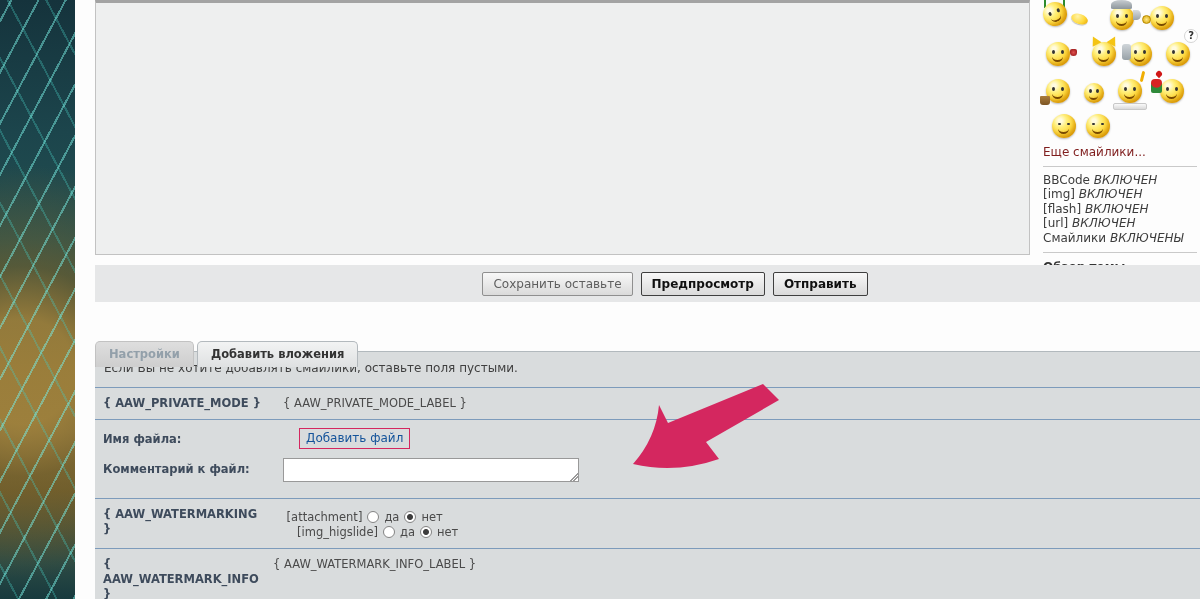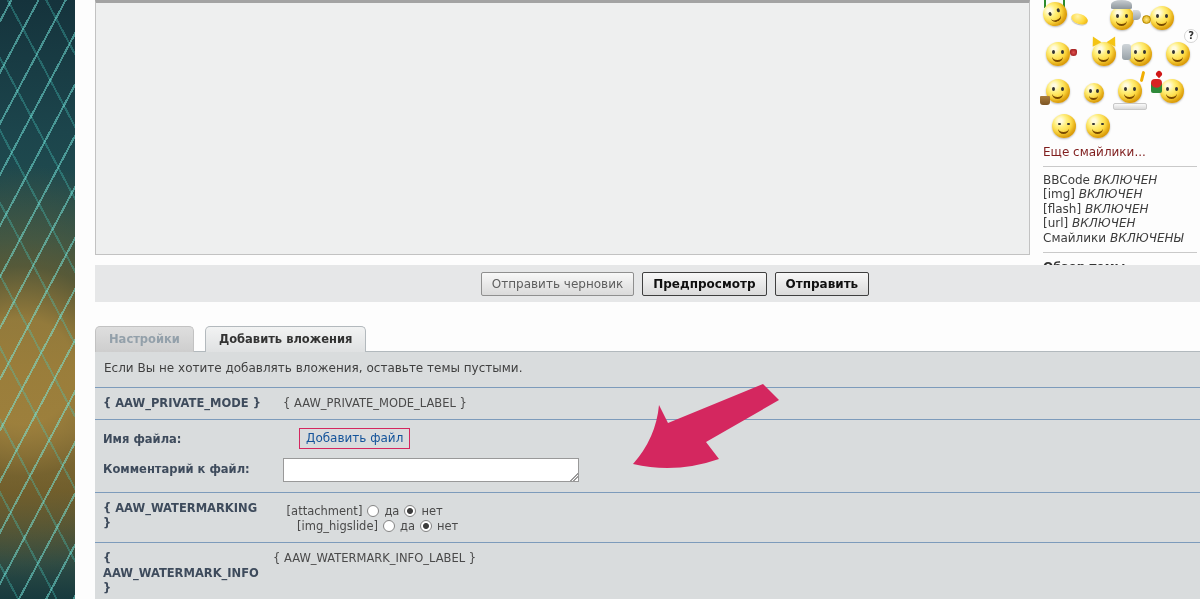--- a/index.html
+++ b/index.html
@@ -66,21 +66,21 @@
 
   
   .band { position:absolute; left:20px; right:0; top:265px; height:37px; background:#e6e7e8;
     display:flex; align-items:center; justify-content:center; gap:8px; padding-left:55px; }
   .btn { font-family:inherit; font-size:12px; padding:4px 10px; border-radius:2px; cursor:pointer;
     background:linear-gradient(#f8f8f8,#dadada); }
   .btn.light { border:1px solid #8f8f8f; color:#5e5e5e; }
   .btn.strong { border:1px solid #3f3f3f; color:#101010; font-weight:bold; }
 
   
-  .tabs { position:absolute; left:20px; top:325px; height:27px; display:flex; align-items:flex-end; gap:11px; z-index:2;text-align:center; }
+  .tabs { position:absolute; left:20px; top:340px; height:27px; display:flex; align-items:flex-end; gap:3px; z-index:2;text-align:center; }
   .tab { font-size:11.5px; font-weight:bold; padding:5px 13px 6px; border-radius:5px 5px 0 0; cursor:pointer; }
   .tab.inactive { background:linear-gradient(#dedede,#cecece); color:#93a0aa; border:1px solid #c2c2c2; border-bottom:none; }
   .tab.active { background:linear-gradient(#f2f3f3,#dfe1e2); color:#333; border:1px solid #b3b9bd; border-bottom:none; }
 
   
   .panel { position:absolute; left:20px; right:0; top:351px; bottom:0; background:#d9dcdd; border-top:1px solid #b2b9bd; font-size:11.5px; color:#4a4a4a; }
   .notice { padding:9px 12px 12px 9px; color:#3f3f3f; font-size:12px; border-bottom:1px solid #7d9bbb; }
   .frow { display:flex; padding:8px 8px 8px 8px; border-bottom:1px solid #7d9bbb; }
   .frow dt { width:180px; padding-right:22px; flex:none; font-weight:bold; color:#3e4b5c; line-height:1.3; }
   .frow dd { line-height:1.3; }
@@ -172,39 +172,39 @@
     <div class="bb-line"><span>BBCode</span> <i>ВКЛЮЧЕН</i></div>
     <div class="bb-line"><span>[img]</span> <i>ВКЛЮЧЕН</i></div>
     <div class="bb-line"><span>[flash]</span> <i>ВКЛЮЧЕН</i></div>
     <div class="bb-line"><span>[url]</span> <i>ВКЛЮЧЕН</i></div>
     <div class="bb-line"><span>Смайлики</span> <i>ВКЛЮЧЕНЫ</i></div>
     <hr class="side-hr">
     <div class="topic-review">Обзор темы</div>
   </div>
 
   <div class="band">
-    <button class="btn light">Отправить черновик</button>
+    <button class="btn light">Сохранить оставьте</button>
     <button class="btn strong">Предпросмотр</button>
     <button class="btn strong">Отправить</button>
   </div>
 
   <div class="tabs">
     <div class="tab inactive">Настройки</div>
     <div class="tab active">Добавить вложения</div>
   </div>
 
   <div class="panel">
-    <div class="notice">Если Вы не хотите добавлять вложения, оставьте темы пустыми.</div>
+    <div class="notice">Если Вы не хотите добавлять смайлики, оставьте поля пустыми.</div>
 
     <dl class="frow">
       <dt>{ AAW_PRIVATE_MODE }</dt>
       <dd>{ AAW_PRIVATE_MODE_LABEL }</dd>
     </dl>
 
-    <div class="frow" style="display:block; padding-bottom:10px;">
+    <div class="frow" style="display:block; padding-bottom:16px;">
       <div class="subrow">
         <span class="lbl">Имя файла:</span>
         <span class="add-box">
           <a class="add-link">Добавить файл</a>
         </span>
       </div>
       <div class="subrow">
         <span class="lbl">Комментарий к файл:</span>
         <textarea class="comment-ta" style=""></textarea>
       </div>

